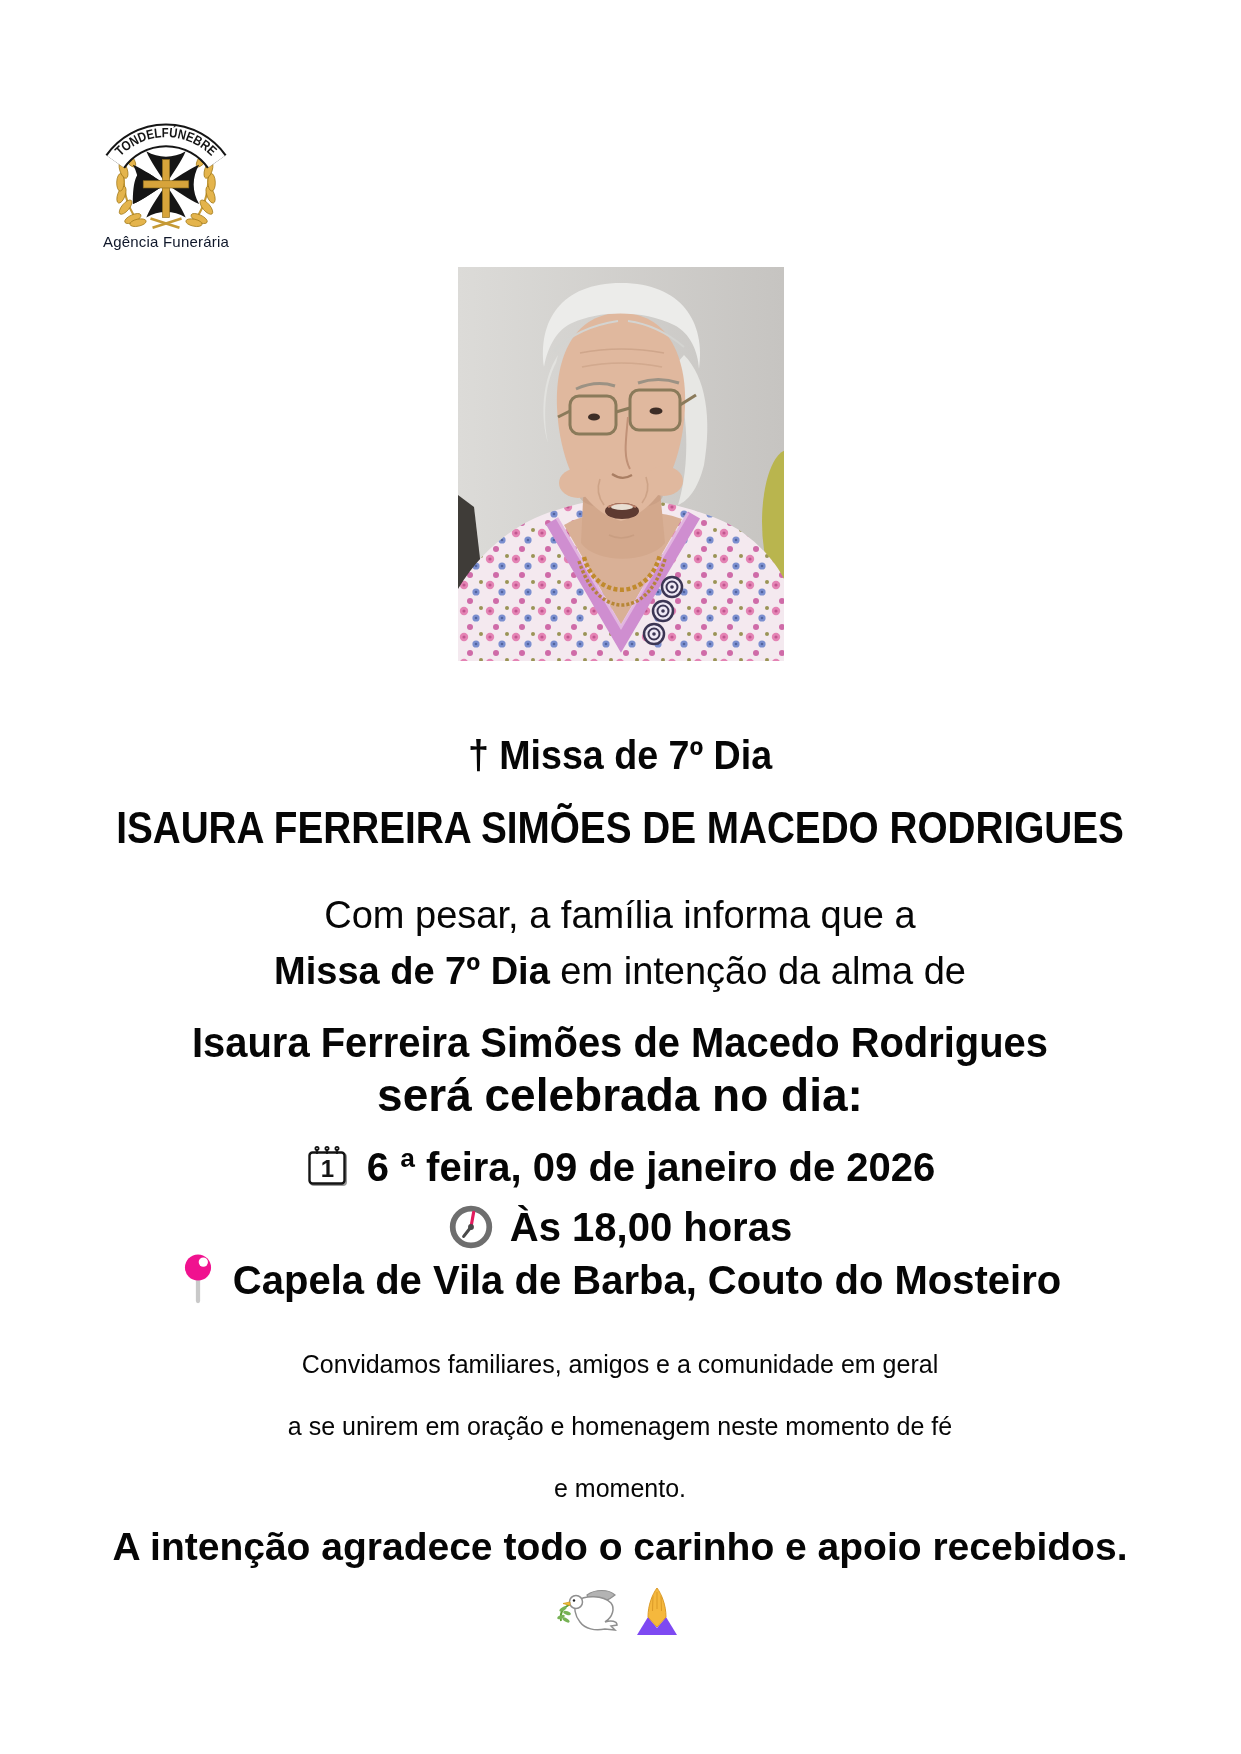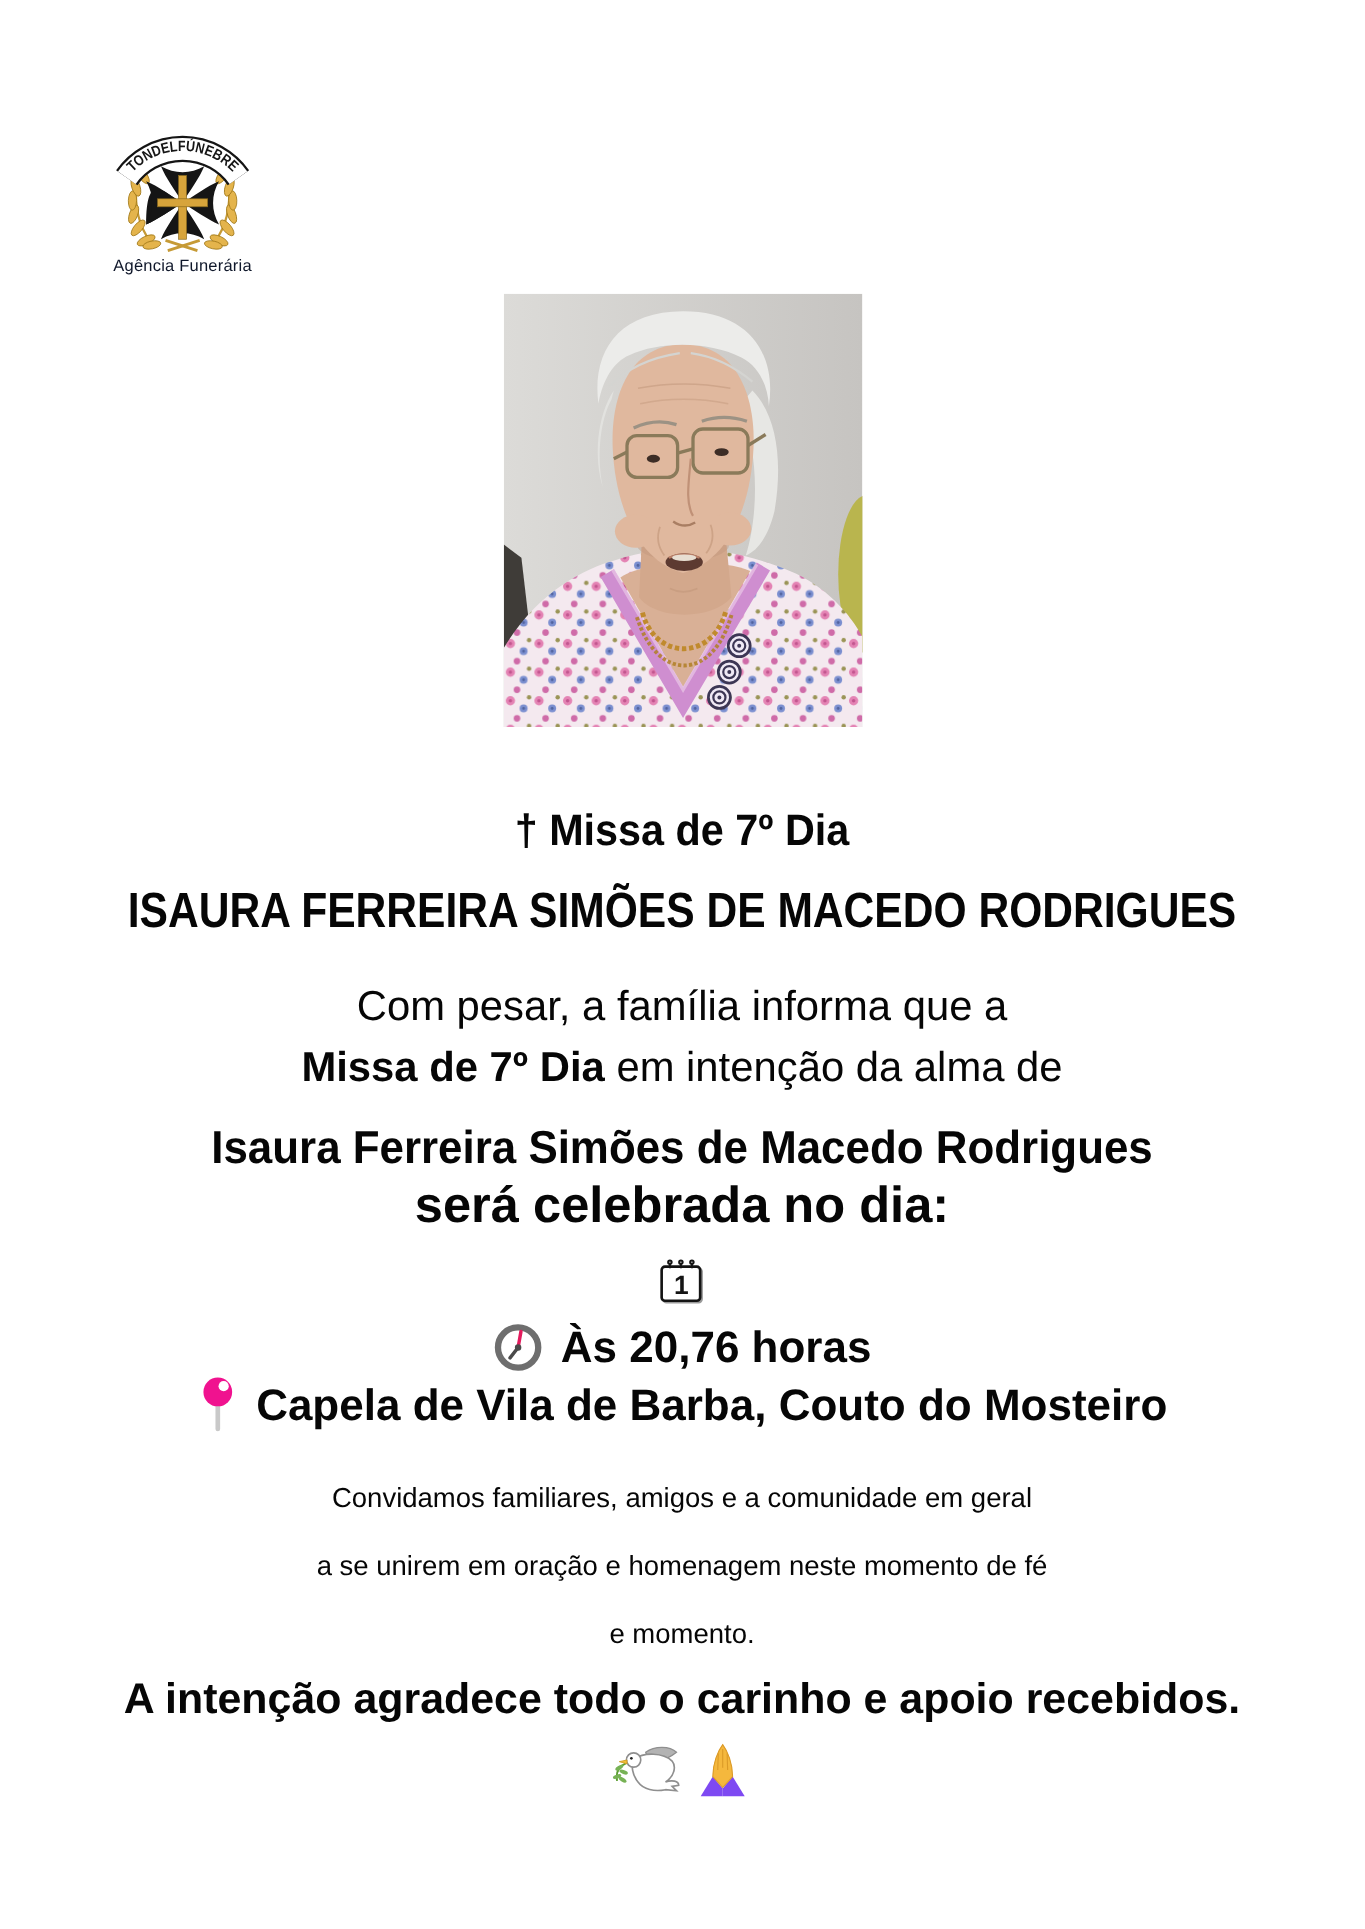--- a/index.html
+++ b/index.html
@@ -214,30 +214,31 @@
       <g stroke="#141414" stroke-width="1.8" fill="none">
         <path d="M12,10 L12,5"></path>
           <circle cx="12" cy="4.5" r="1.6"></circle>
         <path d="M22,10 L22,5"></path>
           <circle cx="22" cy="4.5" r="1.6"></circle>
         <path d="M32,10 L32,5"></path>
           <circle cx="32" cy="4.5" r="1.6"></circle>
       </g>
       <text x="22.5" y="33" font-size="24" font-weight="bold" text-anchor="middle" fill="#141414" font-family="Liberation Sans, sans-serif">1</text>
     </svg>
+    <span class="line">6 ª feira, 09 de janeiro de 2026</span>
   </div>
 
   <div class="event-line event-time">
     <svg width="46" height="46" viewBox="0 0 44 44">
       <circle cx="22" cy="22" r="17.5" fill="#ffffff" stroke="#6E6E6E" stroke-width="5.5"></circle>
       <line x1="22" y1="22" x2="24.5" y2="8" stroke="#E31B5D" stroke-width="3" stroke-linecap="round"></line>
       <line x1="22" y1="22" x2="15" y2="31" stroke="#4a4a4a" stroke-width="3" stroke-linecap="round"></line>
       <circle cx="22" cy="22" r="2.8" fill="#4a4a4a"></circle>
     </svg>
-    <span class="line">Às 20,76 horas</span>
+    <span class="line">Às 18,00 horas</span>
   </div>
 
   <div class="event-line event-loc">
     <svg width="38" height="58" viewBox="0 0 38 60">
       <rect x="16.8" y="28" width="4.4" height="26" rx="2.2" fill="#C9C9C9"></rect>
       <circle cx="19" cy="17" r="13.5" fill="#F0128F"></circle>
       <circle cx="24.5" cy="11.5" r="4.8" fill="#ffffff"></circle>
     </svg>
     <span class="line">Capela de Vila de Barba, Couto do Mosteiro</span>
   </div>

